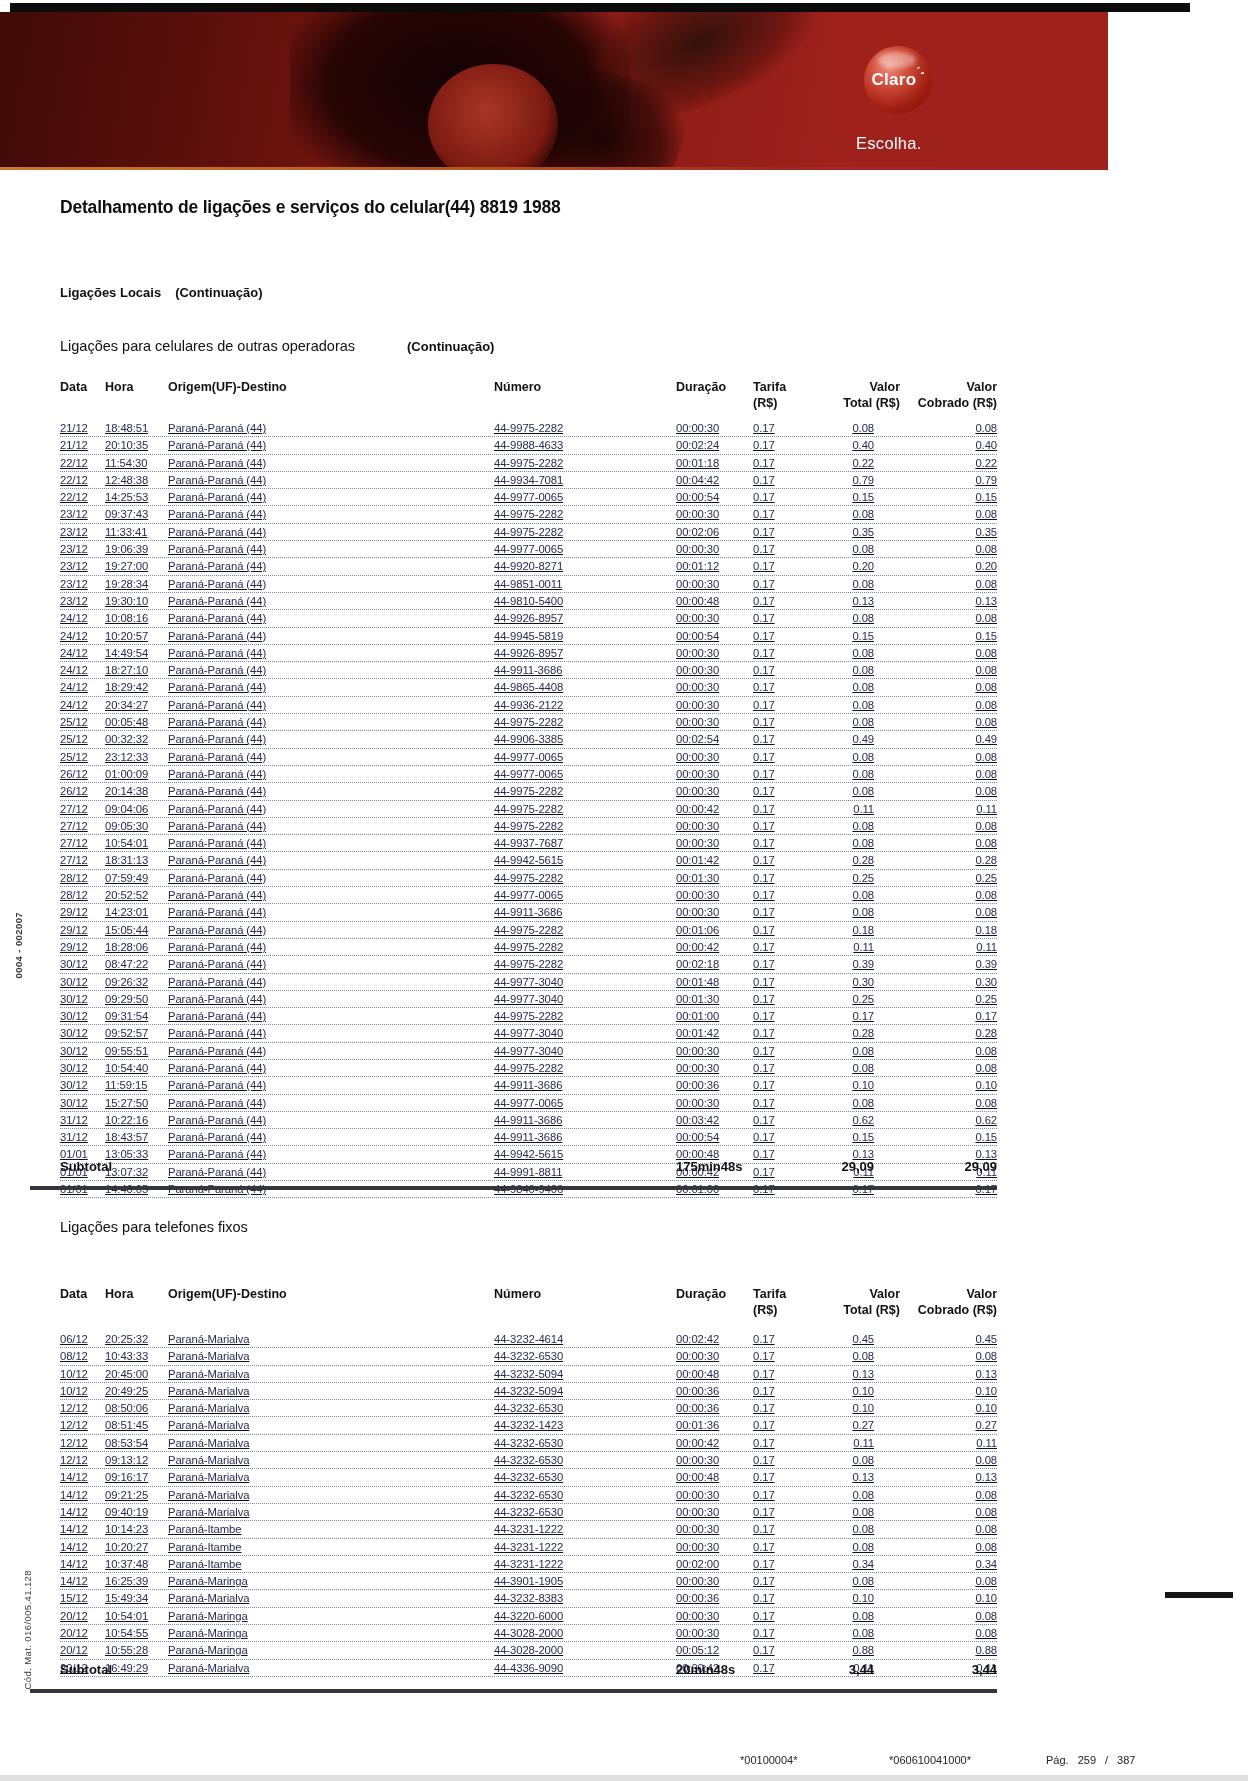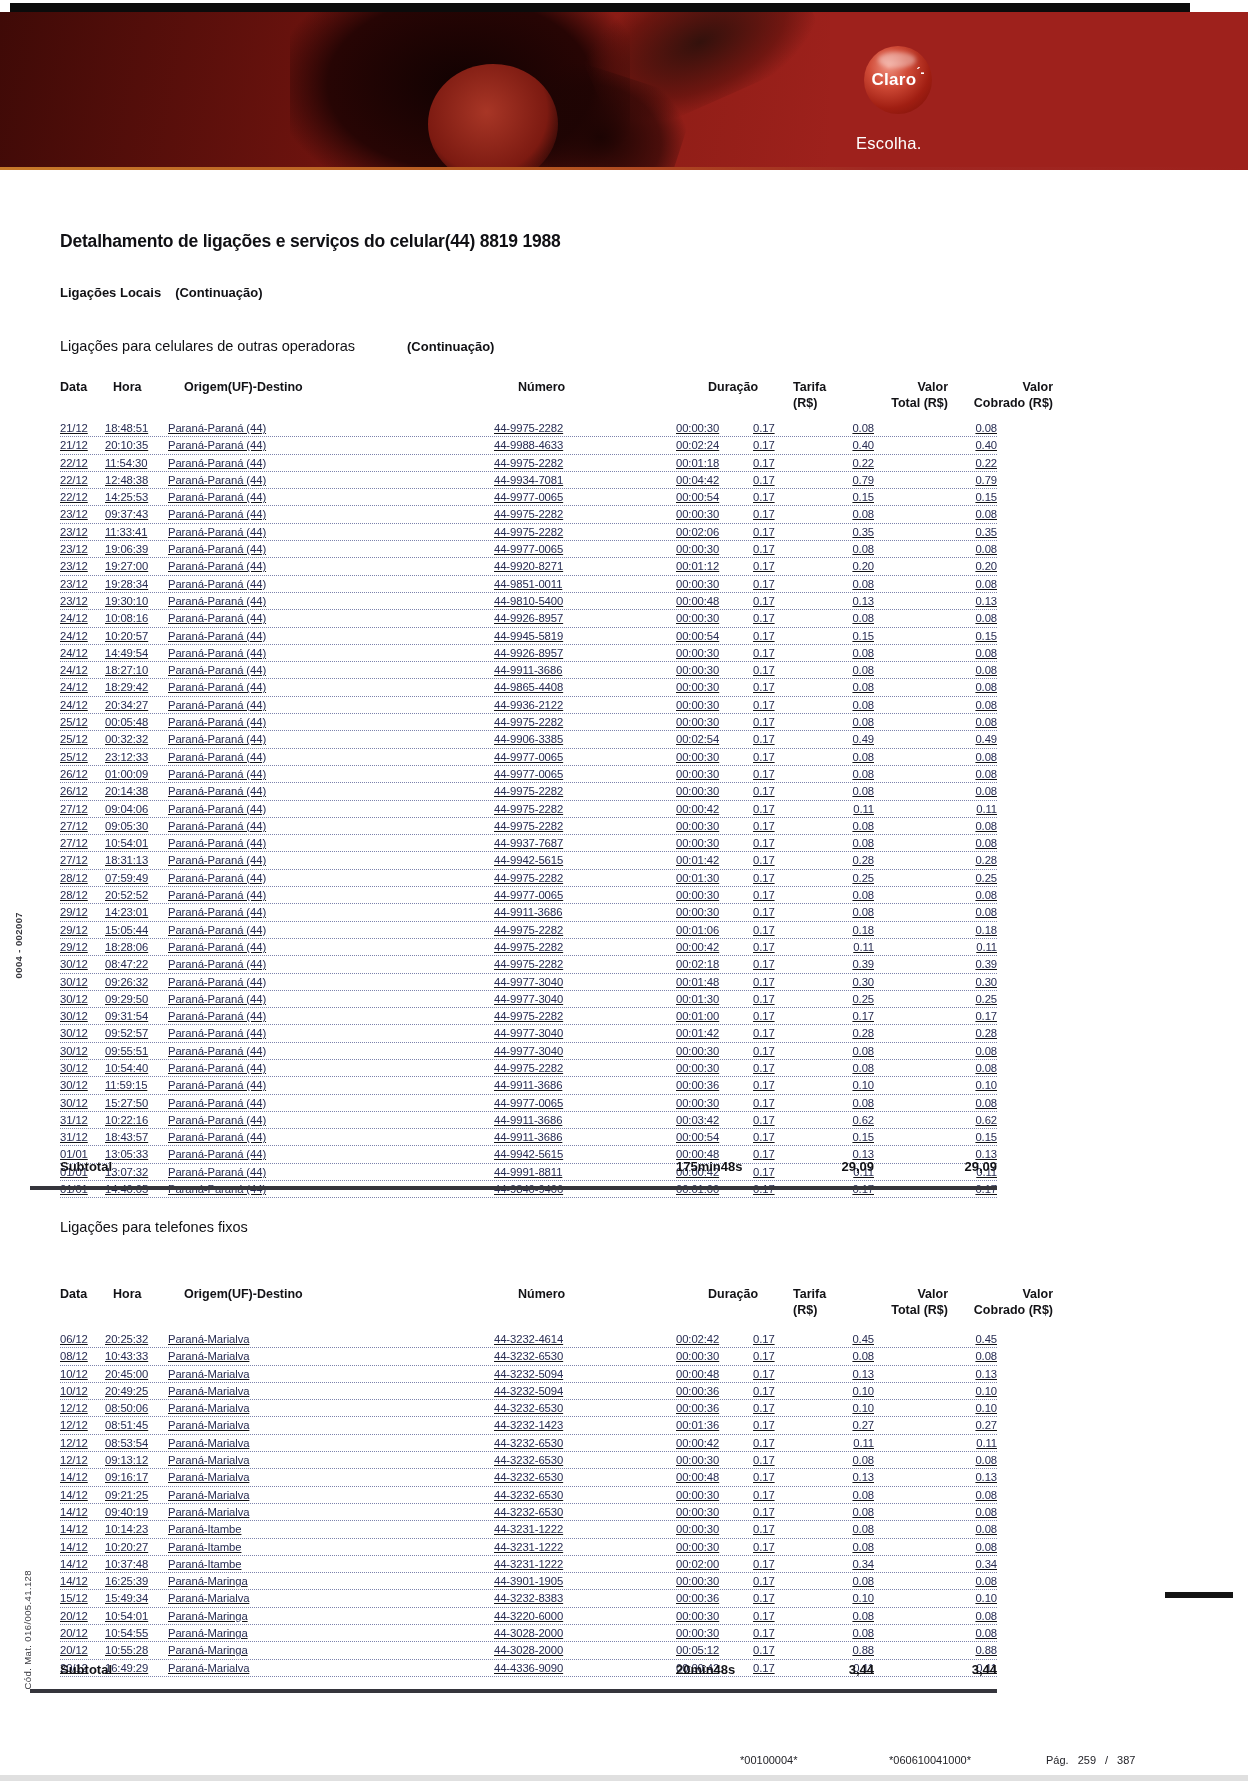--- a/index.html
+++ b/index.html
@@ -1,21 +1,21 @@
 <!DOCTYPE html>
 <html><head>
 <meta charset="utf-8">
 <style>
   html,body{margin:0;padding:0;background:#fff;}
   .page{position:relative;width:1248px;height:1781px;background:#ffffff;
         font-family:"Liberation Sans",sans-serif;overflow:hidden;color:#121216;}
   
   .topbar{position:absolute;left:10px;top:3px;width:1180px;height:9px;background:#0b0b0b;}
   
-  .banner{position:absolute;left:0;top:12px;width:1248px;height:158px;background:#9e211c;overflow:hidden;}
+  .banner{position:absolute;left:0;top:12px;width:1108px;height:158px;background:#9e211c;overflow:hidden;}
   .banner::after{content:"";position:absolute;left:0;bottom:0;width:100%;height:3px;
         background:linear-gradient(90deg,#c77a2a 0%,#b35420 45%,#a02823 70%,#9e211c 100%);}
   .photo{position:absolute;left:0;top:0;width:830px;height:158px;
         background:linear-gradient(100deg,#3f0a07 0%,#6d130e 40%,#8d1d16 75%,#9e211c 100%);}
   .blob-hair{position:absolute;left:290px;top:-18px;width:340px;height:200px;
         background:radial-gradient(ellipse at 50% 45%,#120202 0%,#270504 55%,rgba(39,5,4,0) 78%);}
   .blob-face{position:absolute;left:428px;top:52px;width:130px;height:120px;border-radius:50%;
         background:radial-gradient(ellipse at 45% 40%,#a83626 0%,#7c1a11 60%,rgba(124,26,17,0) 82%);}
   .blob-arm{position:absolute;left:585px;top:-30px;width:230px;height:120px;transform:rotate(-24deg);
         background:radial-gradient(ellipse at 50% 50%,#33110c 0%,rgba(80,15,10,.55) 55%,rgba(80,15,10,0) 78%);}
@@ -23,31 +23,31 @@
         background:radial-gradient(ellipse at 50% 50%,#1c0403 0%,rgba(28,4,3,.6) 55%,rgba(28,4,3,0) 80%);}
   .logo{position:absolute;left:864px;top:34px;width:68px;height:68px;border-radius:50%;
         background:radial-gradient(circle at 36% 30%,#ef9180 0%,#d14c38 30%,#a01e12 65%,#750e07 100%);
         display:flex;align-items:center;justify-content:center;}
   .logo::before{content:"";position:absolute;left:14px;top:6px;width:38px;height:16px;border-radius:50%;
         background:rgba(255,255,255,.38);filter:blur(2px);}
   .logo-text{color:#fff;font-size:17px;font-weight:bold;letter-spacing:.3px;position:relative;}
   .logo-accent{color:#fff;font-size:12px;font-weight:bold;position:relative;top:-7px;left:0px;}
   .tagline{position:absolute;left:856px;top:122px;color:#fff;font-size:16.5px;font-weight:500;letter-spacing:.3px;text-align:center;}
   
-  .title{position:absolute;left:60px;top:197px;font-size:17.5px;font-weight:bold;letter-spacing:-.2px;color:#101014;margin-top:34px;}
+  .title{position:absolute;left:60px;top:197px;font-size:17.5px;font-weight:bold;letter-spacing:-.2px;color:#101014;}
   .sec1{position:absolute;left:60px;top:283px;}
   .sec-big{font-size:13px;font-weight:bold;color:#101014;}
   .sec-cont{font-size:13px;font-weight:bold;color:#101014;margin-left:14px;}
   .sec-sub{position:absolute;left:60px;top:337px;}
   .sec-mid{font-size:14.5px;font-weight:normal;color:#101014;}
   .sec-sub .sec-cont{margin-left:52px;}
   .sec2{position:absolute;left:60px;top:1218px;}
   
   .grid{display:grid;grid-template-columns:45px 63px 326px 182px 77px 63px 84px 97px;width:937px;}
-  .thead{position:absolute;left:60px;width:937px;font-size:12.5px;font-weight:bold;color:#121216;line-height:16px;gap:8px;}
+  .thead{position:absolute;left:60px;width:937px;font-size:12.5px;font-weight:bold;color:#121216;line-height:16px;}
   .hcell span{display:block;}
   .rows{position:absolute;left:60px;width:937px;text-decoration:underline;}
   .row{display:grid;grid-template-columns:45px 63px 326px 182px 77px 63px 84px 97px;
        height:16.3px;line-height:16.3px;font-size:11.3px;letter-spacing:-.1px;color:#272c52;
        border-bottom:1px dotted #7c82ac;}
   .row .c{overflow:hidden;white-space:nowrap;}
   .c6{text-align:right;padding-right:26px;box-sizing:border-box;}
   .c7{text-align:right;}
   .thead .c6,.thead .c7{text-align:right;padding-right:0;}
   

